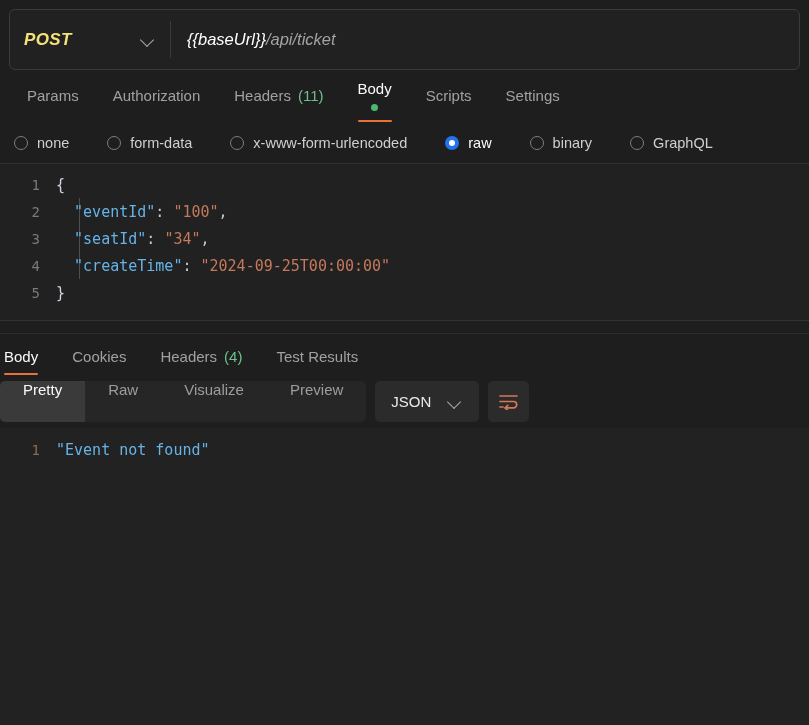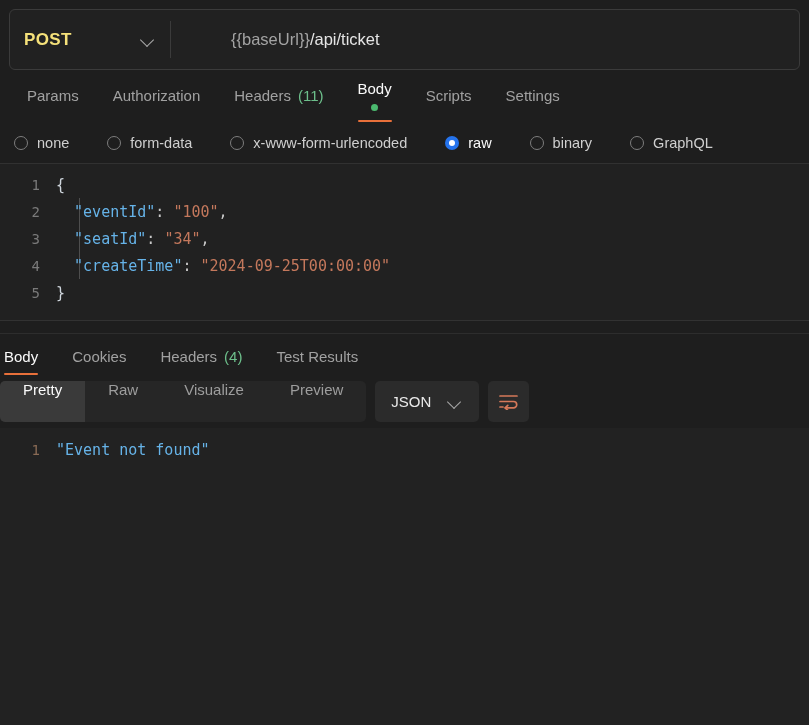--- a/index.html
+++ b/index.html
@@ -19,20 +19,21 @@
     position: relative;
     display: flex;
     flex-direction: column;
   }
 
   
   .urlbar-wrap {
     padding: 9px 9px 0 9px;
     height: 79px;
     flex: 0 0 auto;
+    font-style: italic;
   }
   .urlbar {
     height: 61px;
     background: #212121;
     border: 1px solid #3b3b3b;
     border-radius: 6px;
     display: flex;
     align-items: stretch;
   }
   .method-box {
@@ -76,22 +77,22 @@
     flex: 1;
     display: flex;
     align-items: center;
     padding: 0 16px;
     font-family: "Liberation Sans", sans-serif;
     font-size: 16.5px;
     cursor: text;
     white-space: nowrap;
     overflow: hidden;
   }
-  .url-var { color: #a3a3a3; margin-left: 44px; }
-  .url-path { color: #e5e5e5; }
+  .url-var { color: #ffffff; }
+  .url-path { color: #a3a3a3; }
 
   
   .req-tabs {
     display: flex;
     align-items: center;
     height: 44px;
     padding: 0 0 0 9px;
     flex: 0 0 auto;
     margin-left: 14px;
   }

